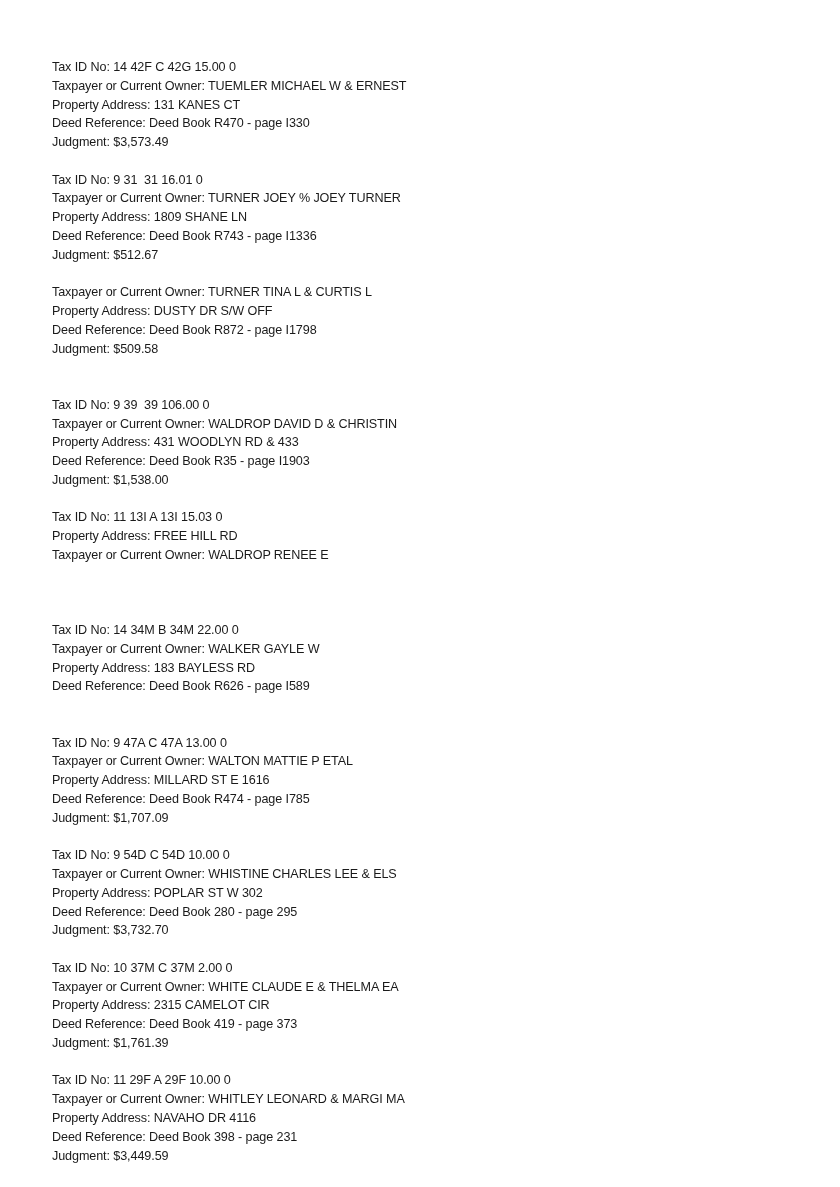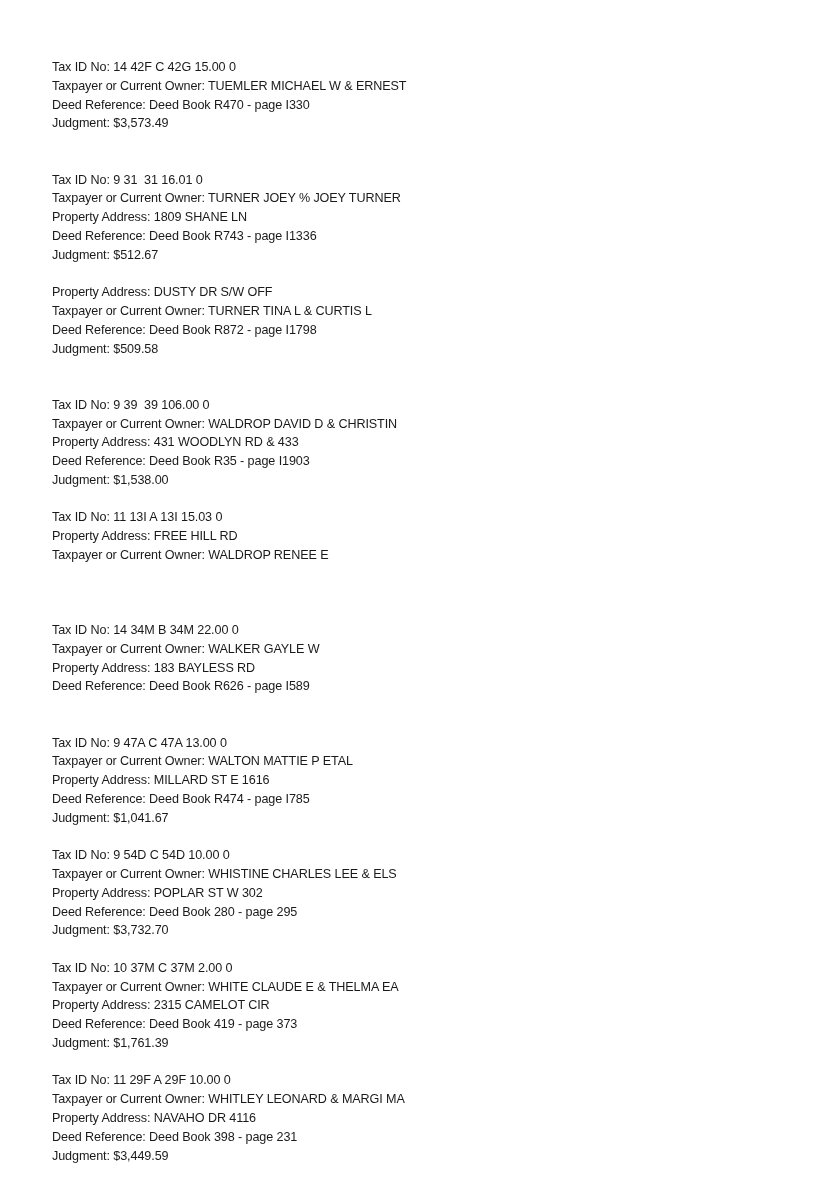--- a/index.html
+++ b/index.html
@@ -34,33 +34,34 @@
     }
   </style>
 </head>
 <body>
 
 <div class="page" id="page">
 
 <div class="record">
       <div class="line"><span>Tax ID No: </span><span>14 42F C 42G 15.00 0</span></div>
       <div class="line"><span>Taxpayer or Current Owner: </span><span>TUEMLER MICHAEL W &amp; ERNEST</span></div>
+      <div class="line"><span>Property Address: </span><span>131 KANES CT</span></div>
       <div class="line"><span>Deed Reference: </span><span>Deed Book R470 - page I330</span></div>
       <div class="line"><span>Judgment: </span><span>$3,573.49</span></div>
     </div>
     <div class="record">
       <div class="line"><span>Tax ID No: </span><span>9 31  31 16.01 0</span></div>
       <div class="line"><span>Taxpayer or Current Owner: </span><span>TURNER JOEY % JOEY TURNER</span></div>
       <div class="line"><span>Property Address: </span><span>1809 SHANE LN</span></div>
       <div class="line"><span>Deed Reference: </span><span>Deed Book R743 - page I1336</span></div>
       <div class="line"><span>Judgment: </span><span>$512.67</span></div>
     </div>
     <div class="record">
+      <div class="line"><span>Taxpayer or Current Owner: </span><span>TURNER TINA L &amp; CURTIS L</span></div>
       <div class="line"><span>Property Address: </span><span>DUSTY DR S/W OFF</span></div>
-      <div class="line"><span>Taxpayer or Current Owner: </span><span>TURNER TINA L &amp; CURTIS L</span></div>
       <div class="line"><span>Deed Reference: </span><span>Deed Book R872 - page I1798</span></div>
       <div class="line"><span>Judgment: </span><span>$509.58</span></div>
     </div>
     <div class="record">
       <div class="line"><span>Tax ID No: </span><span>9 39  39 106.00 0</span></div>
       <div class="line"><span>Taxpayer or Current Owner: </span><span>WALDROP DAVID D &amp; CHRISTIN</span></div>
       <div class="line"><span>Property Address: </span><span>431 WOODLYN RD &amp; 433</span></div>
       <div class="line"><span>Deed Reference: </span><span>Deed Book R35 - page I1903</span></div>
       <div class="line"><span>Judgment: </span><span>$1,538.00</span></div>
     </div>
@@ -73,21 +74,21 @@
       <div class="line"><span>Tax ID No: </span><span>14 34M B 34M 22.00 0</span></div>
       <div class="line"><span>Taxpayer or Current Owner: </span><span>WALKER GAYLE W</span></div>
       <div class="line"><span>Property Address: </span><span>183 BAYLESS RD</span></div>
       <div class="line"><span>Deed Reference: </span><span>Deed Book R626 - page I589</span></div>
     </div>
     <div class="record">
       <div class="line"><span>Tax ID No: </span><span>9 47A C 47A 13.00 0</span></div>
       <div class="line"><span>Taxpayer or Current Owner: </span><span>WALTON MATTIE P ETAL</span></div>
       <div class="line"><span>Property Address: </span><span>MILLARD ST E 1616</span></div>
       <div class="line"><span>Deed Reference: </span><span>Deed Book R474 - page I785</span></div>
-      <div class="line"><span>Judgment: </span><span>$1,041.67</span></div>
+      <div class="line"><span>Judgment: </span><span>$1,707.09</span></div>
     </div>
     <div class="record">
       <div class="line"><span>Tax ID No: </span><span>9 54D C 54D 10.00 0</span></div>
       <div class="line"><span>Taxpayer or Current Owner: </span><span>WHISTINE CHARLES LEE &amp; ELS</span></div>
       <div class="line"><span>Property Address: </span><span>POPLAR ST W 302</span></div>
       <div class="line"><span>Deed Reference: </span><span>Deed Book 280 - page 295</span></div>
       <div class="line"><span>Judgment: </span><span>$3,732.70</span></div>
     </div>
     <div class="record">
       <div class="line"><span>Tax ID No: </span><span>10 37M C 37M 2.00 0</span></div>

